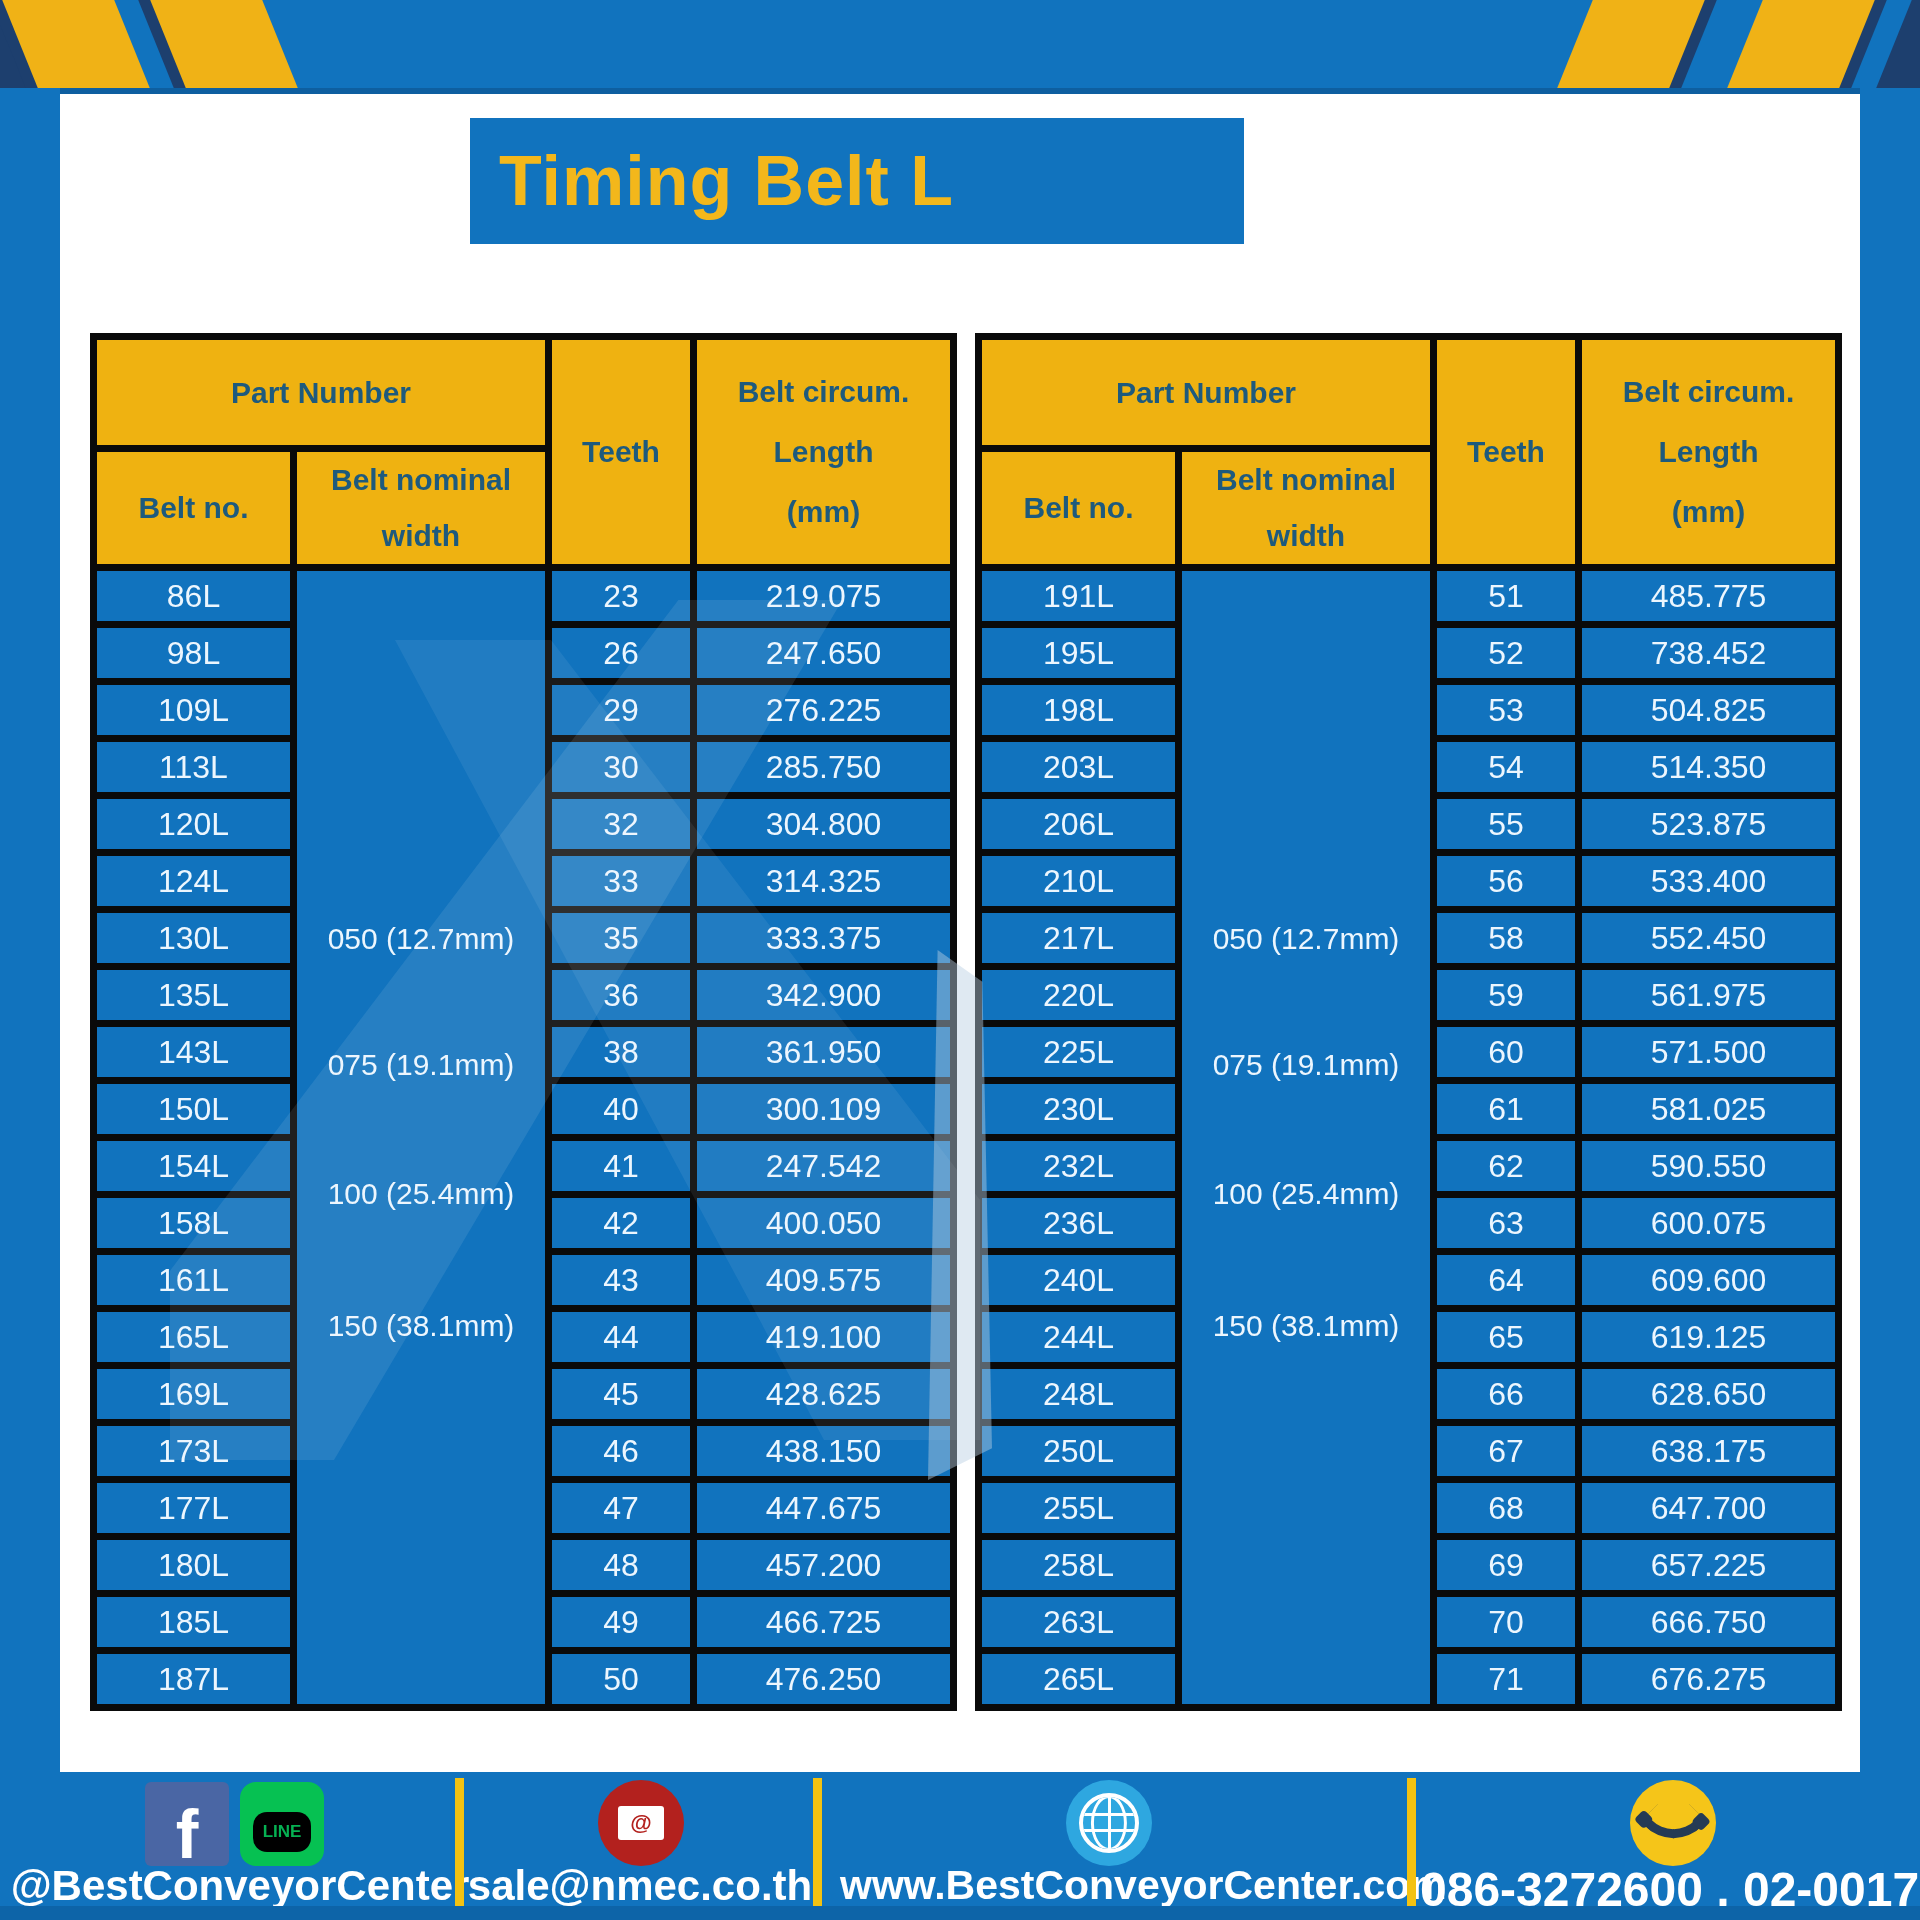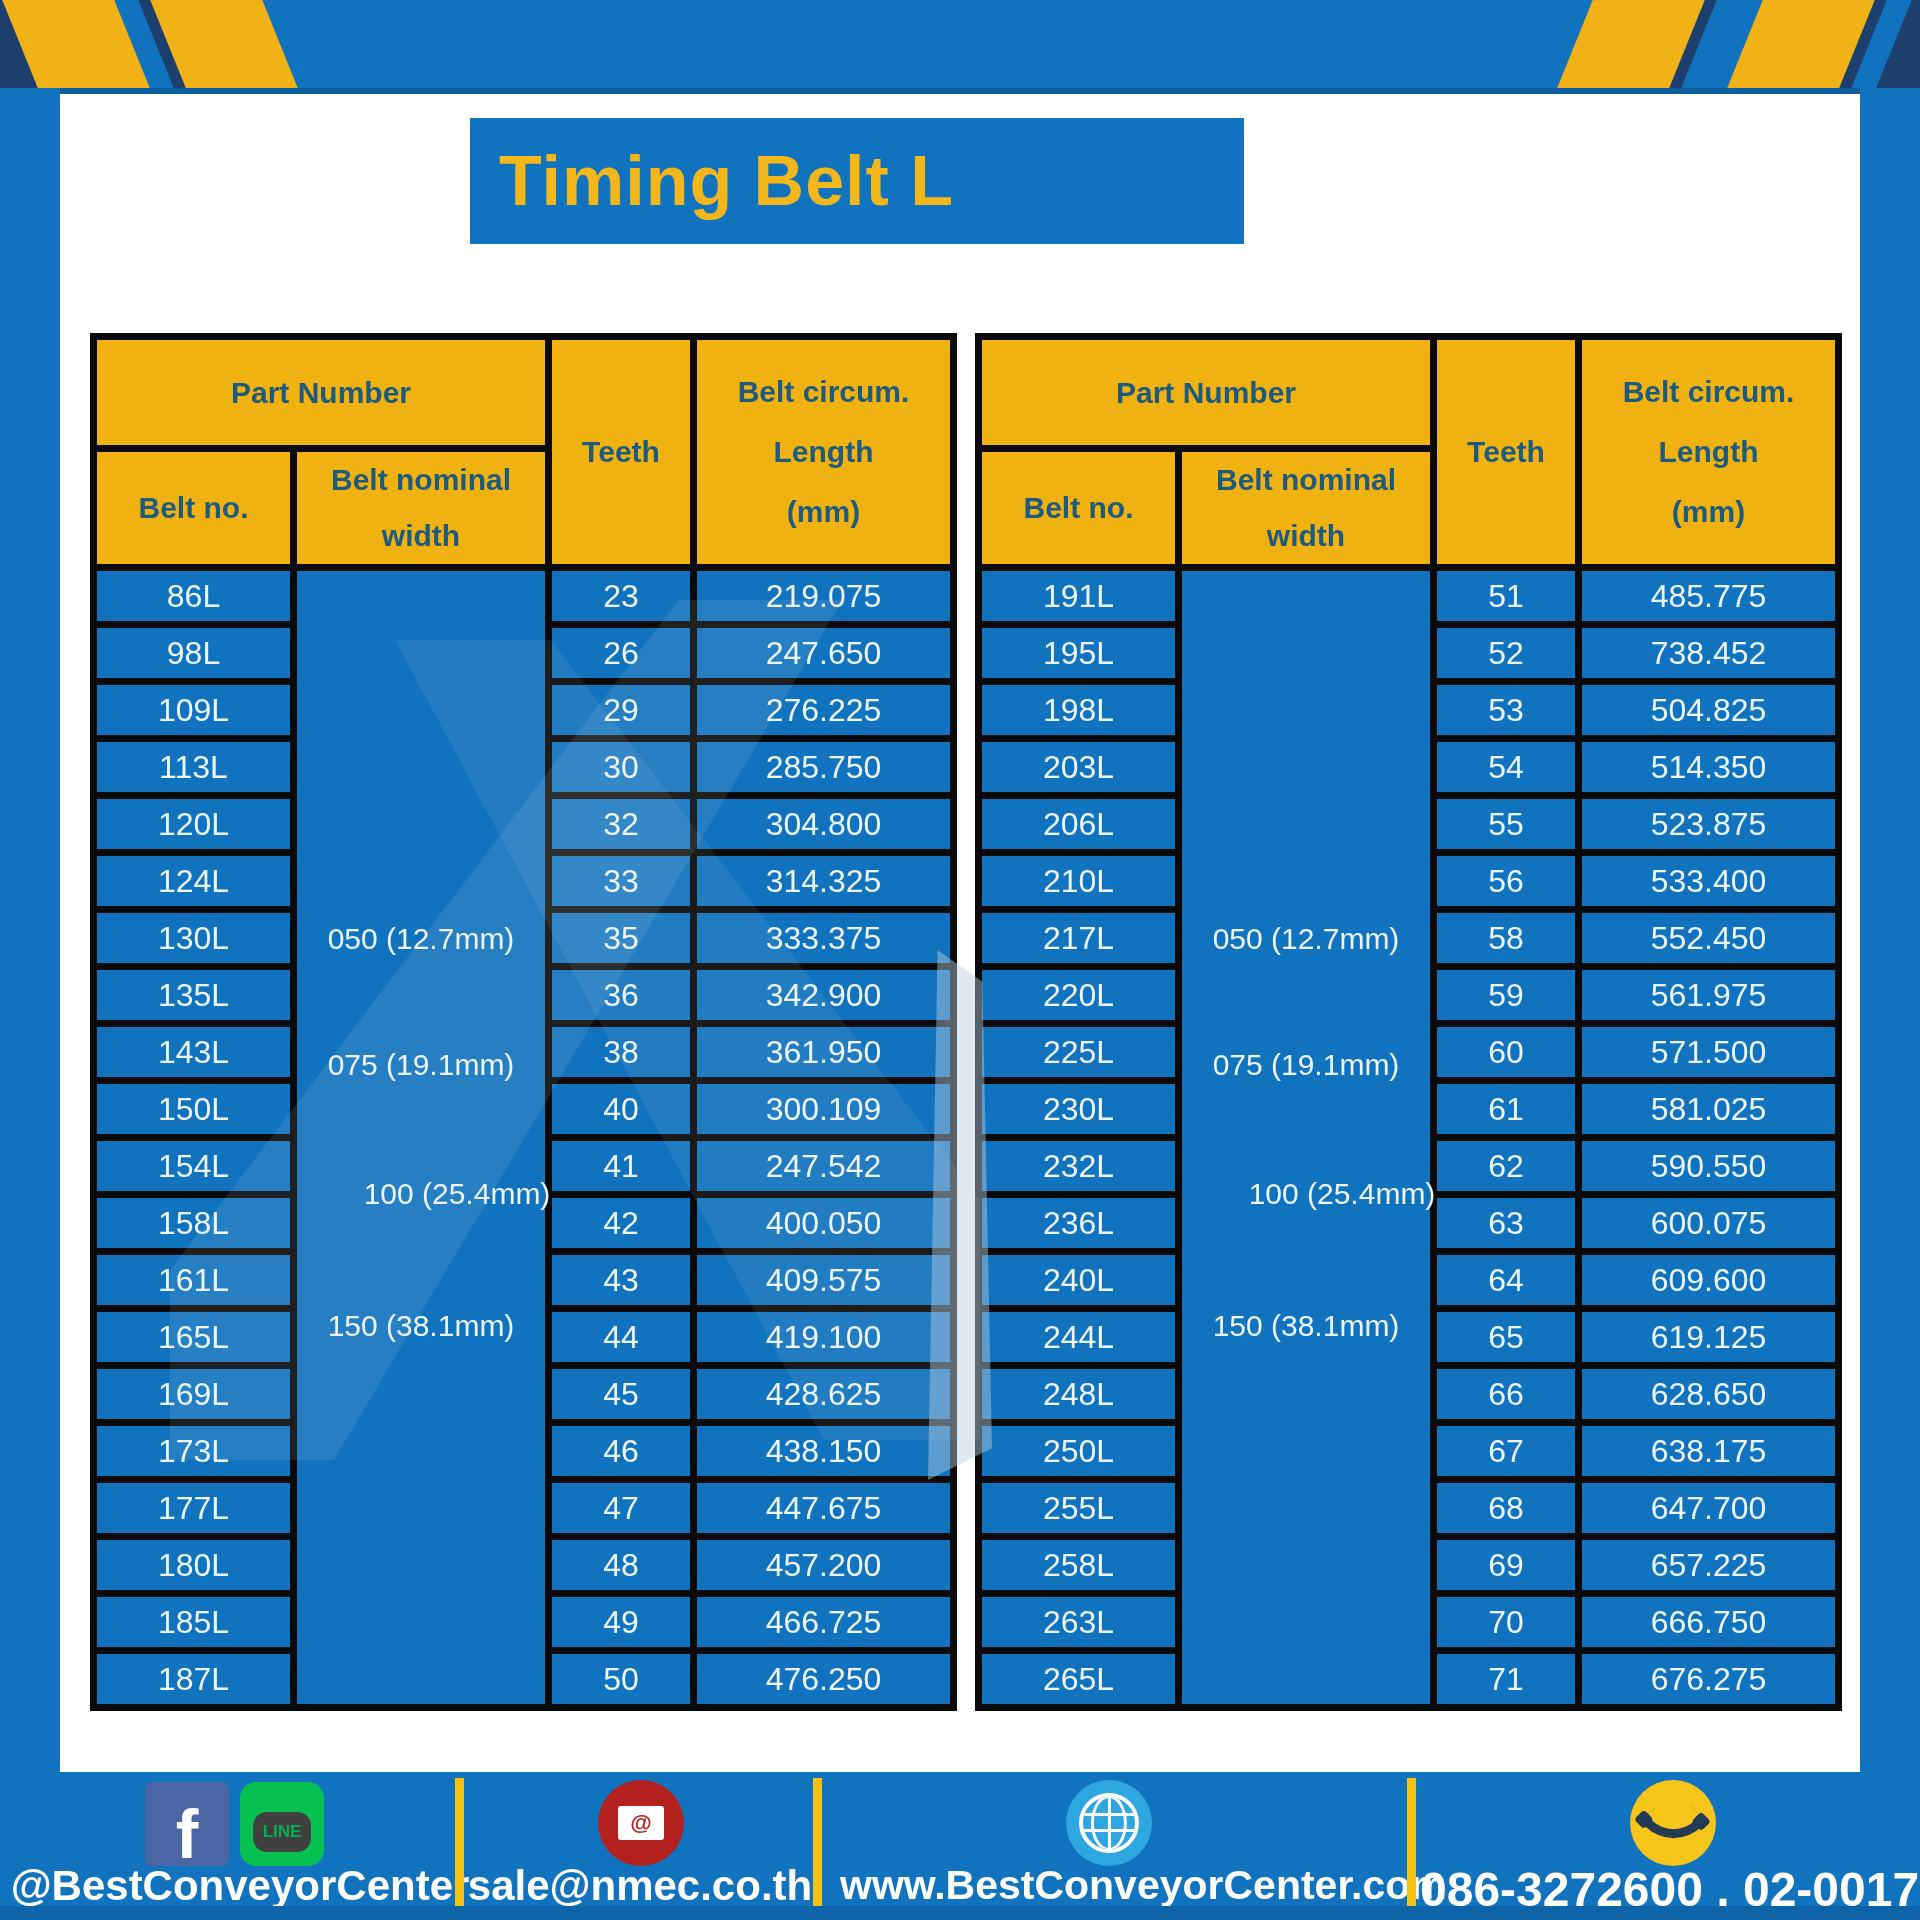--- a/index.html
+++ b/index.html
@@ -31,21 +31,21 @@
   table.belt-table.t0{left:90px;} table.belt-table.t1{left:975px;}
   .belt-table th,.belt-table td{border:7px solid #0A0A0A;padding:0;text-align:center;vertical-align:middle;}
   .belt-table th{background:#EFB211;color:#1E5A7D;font-weight:bold;font-size:30px;}
   .belt-table tr.h1{height:112px;} .belt-table tr.h2{height:118px;}
   .belt-table tbody tr{height:57px;}
   .belt-table td{background:#1173BE;color:#ECF6FE;font-size:32px;font-weight:400;}
   .th-circ div{line-height:60px;} .th-width div{line-height:56px;}
   td.width-cell{position:relative;}
   .wlabel{position:absolute;left:0;width:100%;text-align:center;transform:translateY(-50%);
           font-size:30px;color:#ECF6FE;}
-  .wl0{top:32.5%;} .wl1{top:43.6%;} .wl2{top:55%;padding-left:36px;} .wl3{top:66.6%;}
+  .wl0{top:32.5%;} .wl1{top:43.6%;} .wl2{top:55%;} .wl3{top:66.6%;}
 
   
   .wm{position:absolute;pointer-events:none;}
   .wm1{left:170px;top:600px;width:820px;height:860px;background:rgba(255,255,255,0.09);
        clip-path:polygon(0 78%,62% 0,82% 0,20% 100%,0 100%);}
   .wm2{left:200px;top:640px;width:780px;height:800px;background:rgba(255,255,255,0.07);
        clip-path:polygon(100% 70%,45% 0,25% 0,80% 100%,100% 100%);}
   .wm3{left:928px;top:950px;width:64px;height:530px;background:rgba(185,206,226,0.45);
        clip-path:polygon(15% 0,85% 6%,100% 94%,0 100%);}
 
@@ -55,21 +55,21 @@
   .f-social{left:10px;width:460px;} .f-email{left:450px;width:380px;}
   .f-web{left:840px;width:560px;font-size:41px;} .f-phone{left:1420px;width:500px;font-size:48px;}
   .divider{position:absolute;top:1778px;height:128px;width:9px;background:#F3C212;}
   .d1{left:455px;} .d2{left:813px;} .d3{left:1407px;}
 
   .fb-icon{position:absolute;left:145px;top:1782px;width:84px;height:84px;background:#4A66A4;
            border-radius:6px;display:flex;align-items:flex-end;justify-content:center;overflow:hidden;}
   .fb-icon span{color:#fff;font-size:68px;font-weight:bold;line-height:64px;}
   .line-icon{position:absolute;left:240px;top:1782px;width:84px;height:84px;background:#06C152;
              border-radius:16px;display:flex;align-items:center;justify-content:center;}
-  .line-bubble{width:58px;height:40px;background:#404040;border-radius:14px;display:flex;
+  .line-bubble{width:58px;height:40px;background:#000000;border-radius:14px;display:flex;
                align-items:center;justify-content:center;color:#06B152;font-weight:bold;font-size:17px;margin-top:16px;}
   .mail-icon{position:absolute;left:598px;top:1780px;width:86px;height:86px;background:#B3211E;
              border-radius:50%;display:flex;align-items:center;justify-content:center;}
   .envelope{width:46px;height:34px;background:#fff;border-radius:3px;display:flex;
             align-items:center;justify-content:center;color:#B3211E;font-weight:bold;font-size:22px;}
   .globe-icon{position:absolute;left:1066px;top:1780px;width:86px;height:86px;background:#2EA7E0;
               border-radius:50%;display:flex;align-items:center;justify-content:center;}
   .globe{width:52px;height:52px;border:4px solid #fff;border-radius:50%;position:relative;overflow:hidden;}
   .globe .lat{position:absolute;left:0;right:0;height:3px;background:#fff;}
   .globe .lat.a{top:30%;} .globe .lat.b{top:62%;}

